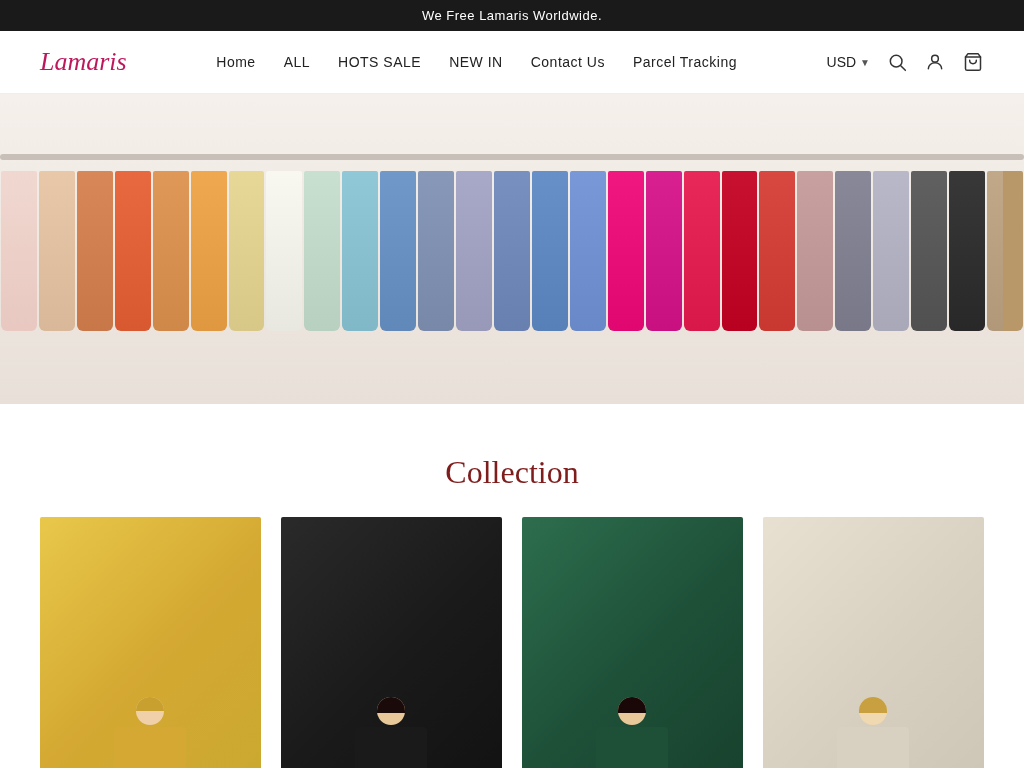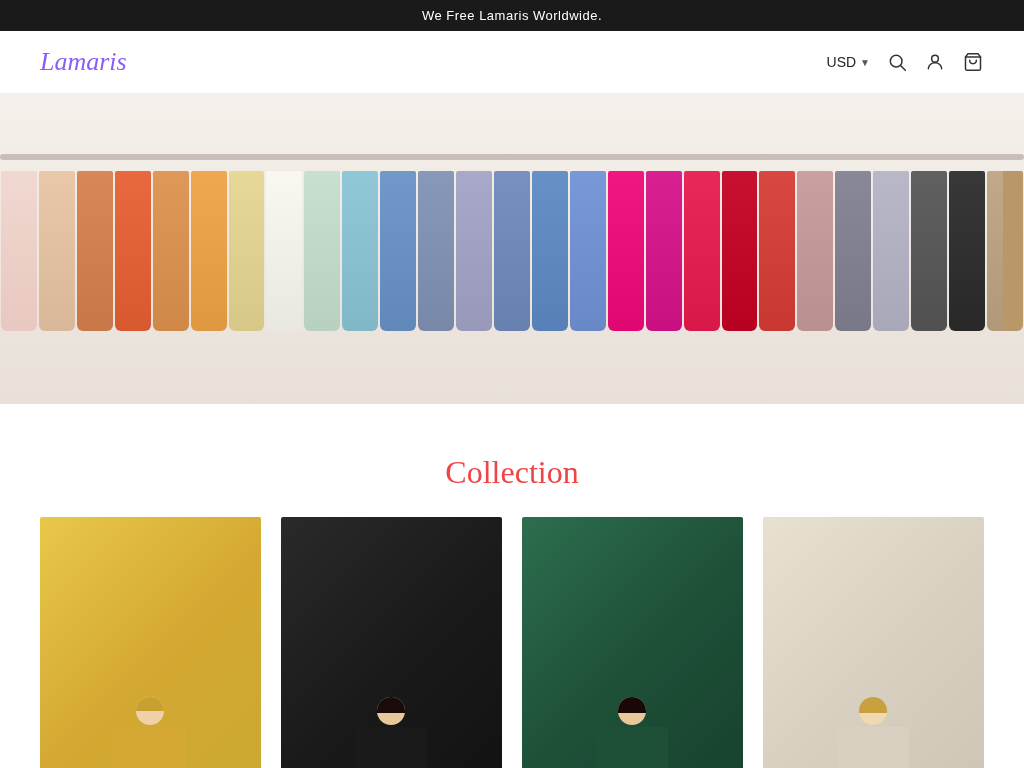--- a/index.html
+++ b/index.html
@@ -22,21 +22,21 @@
       align-items: center;
       justify-content: space-between;
       padding: 16px 40px;
       border-bottom: 1px solid #eee;
       background: #fff;
     }
     .logo {
       font-size: 26px;
       font-family: 'Georgia', serif;
       font-style: italic;
-      color: #8b5cf6;
+      color: #be185d;
       text-decoration: none;
       white-space: nowrap;
     }
     .nav {
       display: flex;
       align-items: center;
       gap: 28px;
     }
     .nav a {
       text-decoration: none;
@@ -121,21 +121,21 @@
     
     .collection-section {
       padding: 50px 40px 30px;
       background: #fff;
     }
     .collection-title {
       text-align: center;
       font-size: 32px;
       font-family: 'Georgia', serif;
       font-weight: normal;
-      color: #ef4444;
+      color: #7f1d1d;
       margin-bottom: 26px;
     }
     .collection-grid {
       display: grid;
       grid-template-columns: repeat(4, 1fr);
       gap: 20px;
     }
     .product-card {
       display: flex;
       flex-direction: column;
@@ -202,20 +202,28 @@
 </head>
 <body>
 
 <div class="announcement-bar">
   <span>We Free Lamaris Worldwide.</span>
 </div>
 
 <header class="header">
   <a class="logo" href="#">Lamaris</a>
 
+  <nav class="nav">
+    <a href="#">Home</a>
+    <a href="#">ALL</a>
+    <a href="#">HOTS SALE</a>
+    <a href="#">NEW IN</a>
+    <a href="#">Contact Us</a>
+    <a href="#">Parcel Tracking</a>
+  </nav>
 
   <div class="header-right">
     <div class="currency-selector">
       <span>USD</span>
       <span class="currency-dropdown-arrow">▼</span>
     </div>
     <div class="header-icon">
       <svg viewBox="0 0 24 24">
         <circle cx="11" cy="11" r="7"></circle>
         <line x1="16.5" y1="16.5" x2="22" y2="22"></line>

